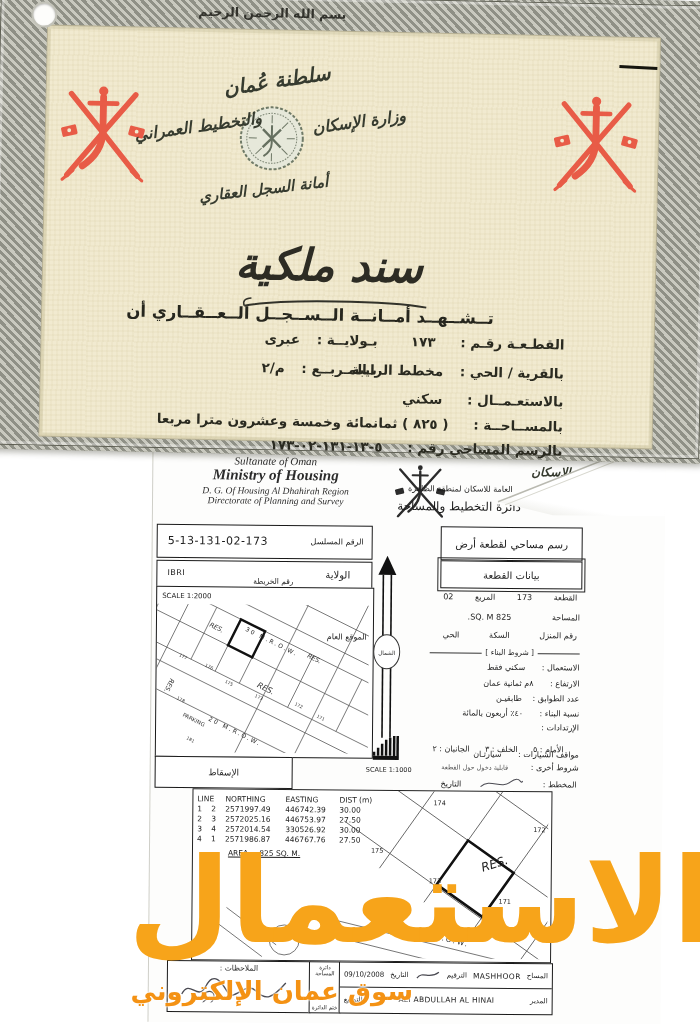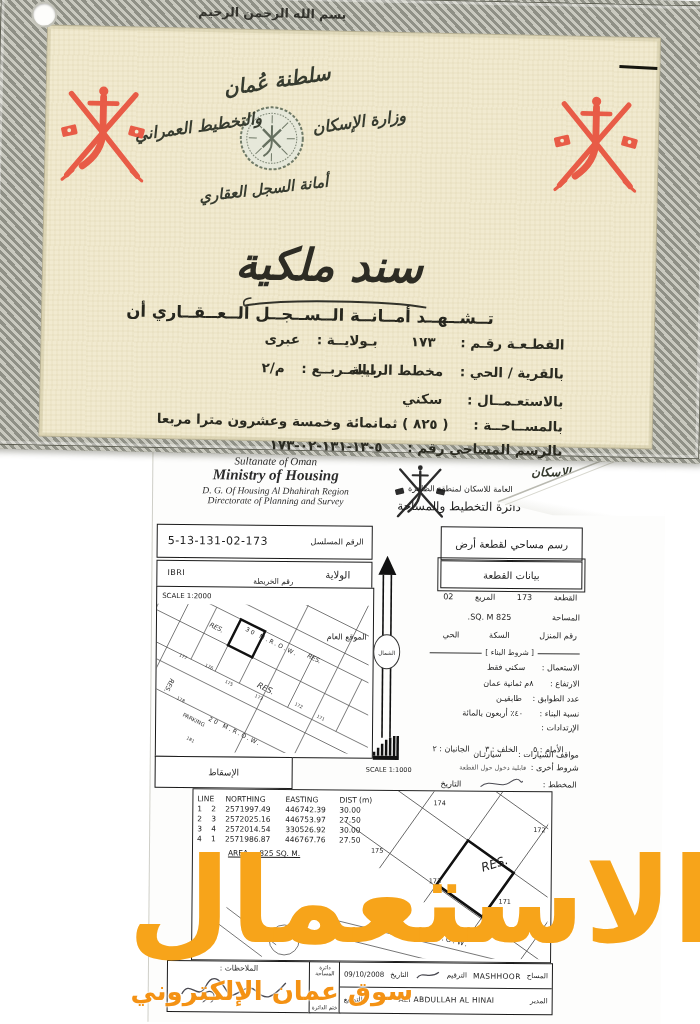--- a/index.html
+++ b/index.html
@@ -229,21 +229,21 @@
     </div>
     <div class="abs pd-row" style="top:291px;white-space:pre;">
       <span style="white-space:pre;">الأمام : ٥      الخلف : ٣      الجانبان : ٢</span>
     </div>
     <div class="abs pd-row" style="top:305px;">
       <span>مواقف السيارات :</span>
       <span class="v">سيارتـان</span>
     </div>
     <div class="abs pd-row" style="top:318px;">
       <span>شروط أخرى :</span>
-      <span class="v" style="margin-right:2px;font-size:6.5px;color:#555;">قابلية دخول حول القطعة</span>
+      <span class="v" style="margin-right:20px;font-size:6.5px;color:#555;">قابلية دخول حول القطعة</span>
     </div>
     <div class="abs pd-row" style="top:332px;display:flex;justify-content:space-between;padding:0 2px;box-sizing:border-box;align-items:center;">
       <span>المخطط :</span>
       <svg width="46" height="14" viewBox="0 0 46 14">
         <path d="M2,10 C12,1 22,13 32,5 S42,9 44,4" fill="none" stroke="#4a4a52" stroke-width="1.1"></path>
       </svg>
       <span>التاريخ</span>
     </div>
 
     <div class="abs bx" style="left:4px;top:314px;width:136px;height:30px;display:flex;align-items:center;justify-content:center;">

